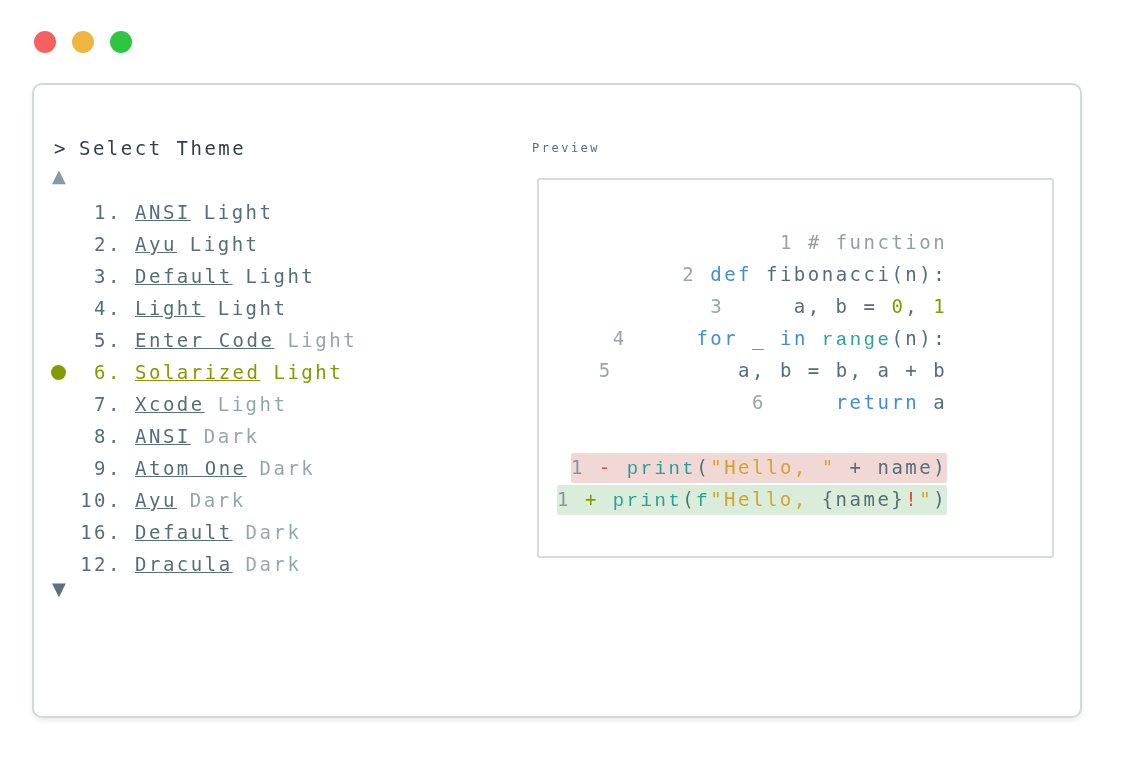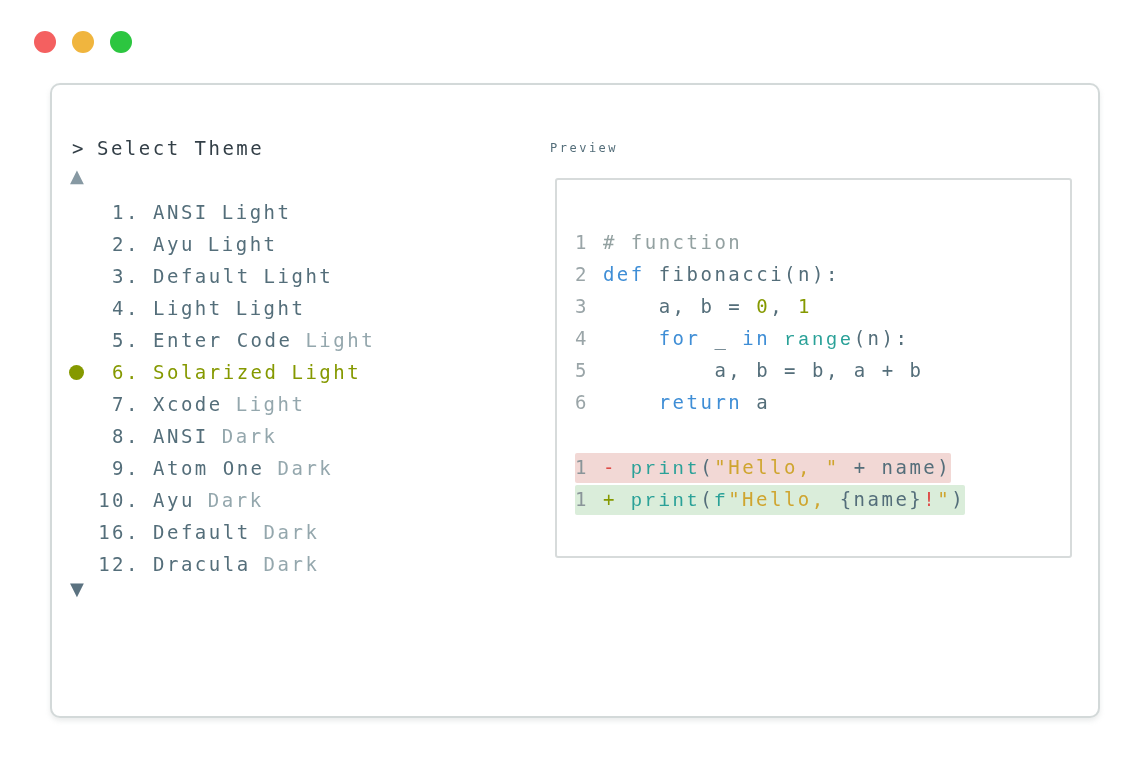--- a/index.html
+++ b/index.html
@@ -4,53 +4,53 @@
 <style>
   html,body{margin:0;padding:0;background:#ffffff;}
   .page{position:relative;width:1129px;height:757px;background:#fff;overflow:hidden;
         font-family:"DejaVu Sans Mono",monospace;letter-spacing:2.5px;}
 
   
   .lights{position:absolute;left:34px;top:31px;display:flex;gap:16px;}
   .light{width:22px;height:22px;border-radius:50%;display:inline-block;}
 
   
-  .panel{position:absolute;left:50px;top:83px;width:1050px;height:635px;box-sizing:border-box;
+  .panel{position:absolute;left:32px;top:83px;width:1050px;height:635px;box-sizing:border-box;
          background:#fff;border:2px solid var(--panel-border,#d3d9d9);border-radius:10px;
          box-shadow:0 3px 5px rgba(160,170,170,.22);}
 
   .header{position:absolute;left:20px;top:49px;font-size:19px;line-height:28px;
           color:var(--header-text,#333f47);white-space:nowrap;}
   .header .title{margin-left:11px;}
 
   .preview-label{position:absolute;left:498px;top:49px;font-size:12px;line-height:28px;
                  color:var(--item-text,#546e7a);}
 
   .scroll-up{position:absolute;left:18px;top:81px;font-size:18px;line-height:20px;
              color:var(--scroll-up,#8799a3);font-family:"DejaVu Sans","DejaVu Sans Mono",sans-serif;cursor:pointer;}
   .scroll-down{position:absolute;left:18px;top:494px;font-size:18px;line-height:20px;
              color:var(--scroll-down,#5b7280);font-family:"DejaVu Sans","DejaVu Sans Mono",sans-serif;cursor:pointer;}
 
   .theme-list{position:absolute;left:17px;top:111px;}
   .trow{display:flex;height:32px;align-items:center;font-size:19px;white-space:nowrap;cursor:pointer;}
   .bullet-slot{width:19px;display:flex;align-items:center;}
   .bullet{width:15px;height:15px;border-radius:50%;background:var(--accent-selected,#859900);}
   .num{width:52px;text-align:right;color:var(--item-text,#546e7a);}
-  .nm{margin-left:13px;color:var(--item-text,#546e7a);}
+  .nm{margin-left:13px;color:var(--item-text,#546e7a);text-decoration:underline;}
   .sx{margin-left:13px;color:var(--item-text,#546e7a);}
   .sx.muted{color:var(--item-muted,#94a7ad);}
   .trow.selected .num,.trow.selected .nm,.trow.selected .sx{color:var(--accent-selected,#859900);}
 
   .hint{position:absolute;left:17px;top:558px;font-size:19px;line-height:26px;
         color:var(--hint-text,#99abab);white-space:nowrap;}
 
   
   .preview-box{position:absolute;left:503px;top:93px;width:517px;height:380px;box-sizing:border-box;
                border:2px solid var(--preview-border,#d7dbdb);border-radius:3px;background:#fff;}
-  .code{position:absolute;left:18px;top:46px;font-size:19px;line-height:32px;white-space:pre;}
+  .code{position:absolute;left:18px;top:46px;font-size:19px;line-height:32px;white-space:pre;text-align:right;}
   .code-line{height:32px;}
   .code-line.first-diff{margin-top:32px;}
 
   .tok-ln{color:var(--line-number,#9aa5a8);}
   .tok-plain{color:var(--code-plain,#546e7a);}
   .tok-comment{color:var(--code-comment,#93a1a1);}
   .tok-keyword{color:var(--code-keyword,#3f8ed6);}
   .tok-builtin{color:var(--code-builtin,#2aa198);font-family:Liberation Mono, monospace;}
   .tok-number{color:var(--code-number,#859900);}
   .tok-string{color:var(--code-string,#cfa52f);}

